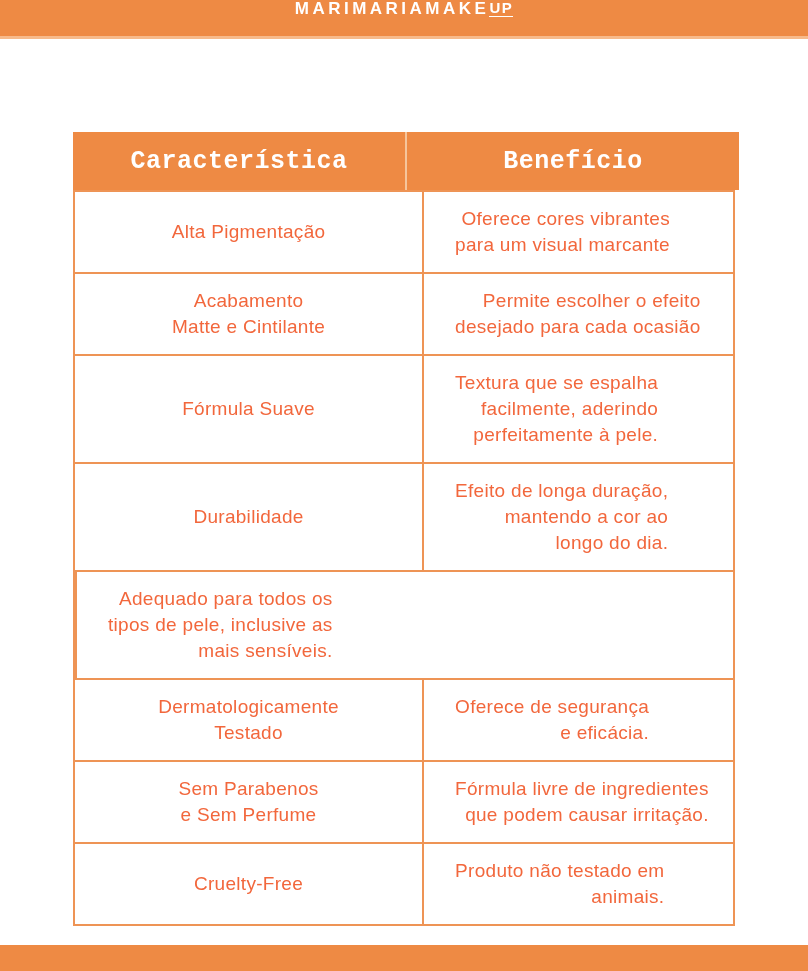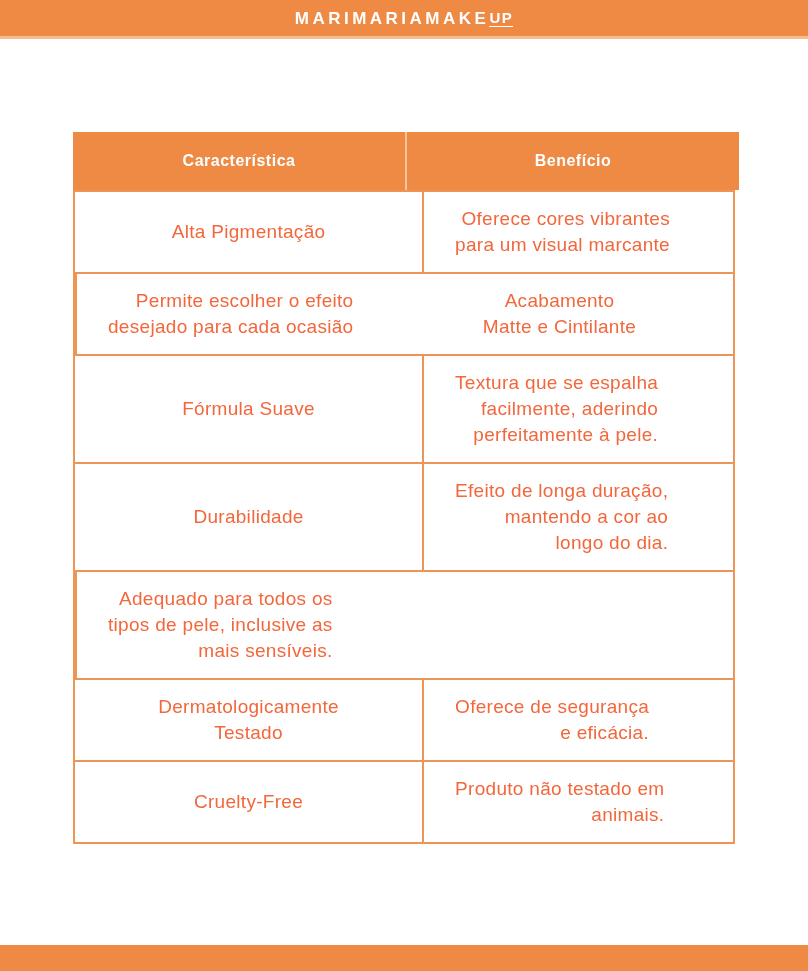--- a/index.html
+++ b/index.html
@@ -14,21 +14,21 @@
   }
 
   
   .top-bar {
     position: absolute;
     top: 0; left: 0;
     width: 808px;
     height: 36px;
     background: #EE8A44;
     display: flex;
-    align-items: center;
+    align-items: flex-start;
     justify-content: center;
   }
   .top-bar-accent {
     position: absolute;
     top: 36px; left: 0;
     width: 808px;
     height: 3px;
     background: #F7BA8B;
   }
   .logo {
@@ -72,23 +72,24 @@
     height: 58px;
     margin: 0 -2px;              
     width: 666px;
   }
   .th-cell {
     flex: 1 1 0;
     display: flex;
     align-items: center;
     justify-content: center;
     color: #ffffff;
-    font-size: 16px;
+    font-size: 25px;
     font-weight: 700;
     letter-spacing: 0.5px;
+    font-family: Liberation Mono, monospace;
   }
   .th-cell + .th-cell {
     border-left: 2px solid #F6C59C;
   }
 
   .t-row {
     display: flex;
     border-top: 2px solid #EE9455;
   }
   .t-row:first-of-type { border-top: none; }
@@ -134,24 +135,24 @@
     <div class="th-cell">Benefício</div>
   </div>
 
   <div class="t-row">
     <div class="cell cell-feature">Alta Pigmentação</div>
     <div class="cell cell-benefit">Oferece cores vibrantes
 para um visual marcante</div>
   </div>
 
   <div class="t-row">
+    <div class="cell cell-feature">Acabamento
+Matte e Cintilante</div>
     <div class="cell cell-benefit">Permite escolher o efeito
 desejado para cada ocasião</div>
-    <div class="cell cell-feature">Acabamento
-Matte e Cintilante</div>
   </div>
 
   <div class="t-row">
     <div class="cell cell-feature">Fórmula Suave</div>
     <div class="cell cell-benefit">Textura que se espalha
 facilmente, aderindo
 perfeitamente à pele.</div>
   </div>
 
   <div class="t-row">
@@ -167,20 +168,26 @@
 mais sensíveis.</div>
   </div>
 
   <div class="t-row">
     <div class="cell cell-feature">Dermatologicamente
 Testado</div>
     <div class="cell cell-benefit">Oferece de segurança
 e eficácia.</div>
   </div>
 
+  <div class="t-row">
+    <div class="cell cell-feature">Sem Parabenos
+e Sem Perfume</div>
+    <div class="cell cell-benefit">Fórmula livre de ingredientes
+que podem causar irritação.</div>
+  </div>
 
   <div class="t-row">
     <div class="cell cell-feature">Cruelty-Free</div>
     <div class="cell cell-benefit">Produto não testado em
 animais.</div>
   </div>
 
 </div>
 
 <div class="bottom-bar"></div>

